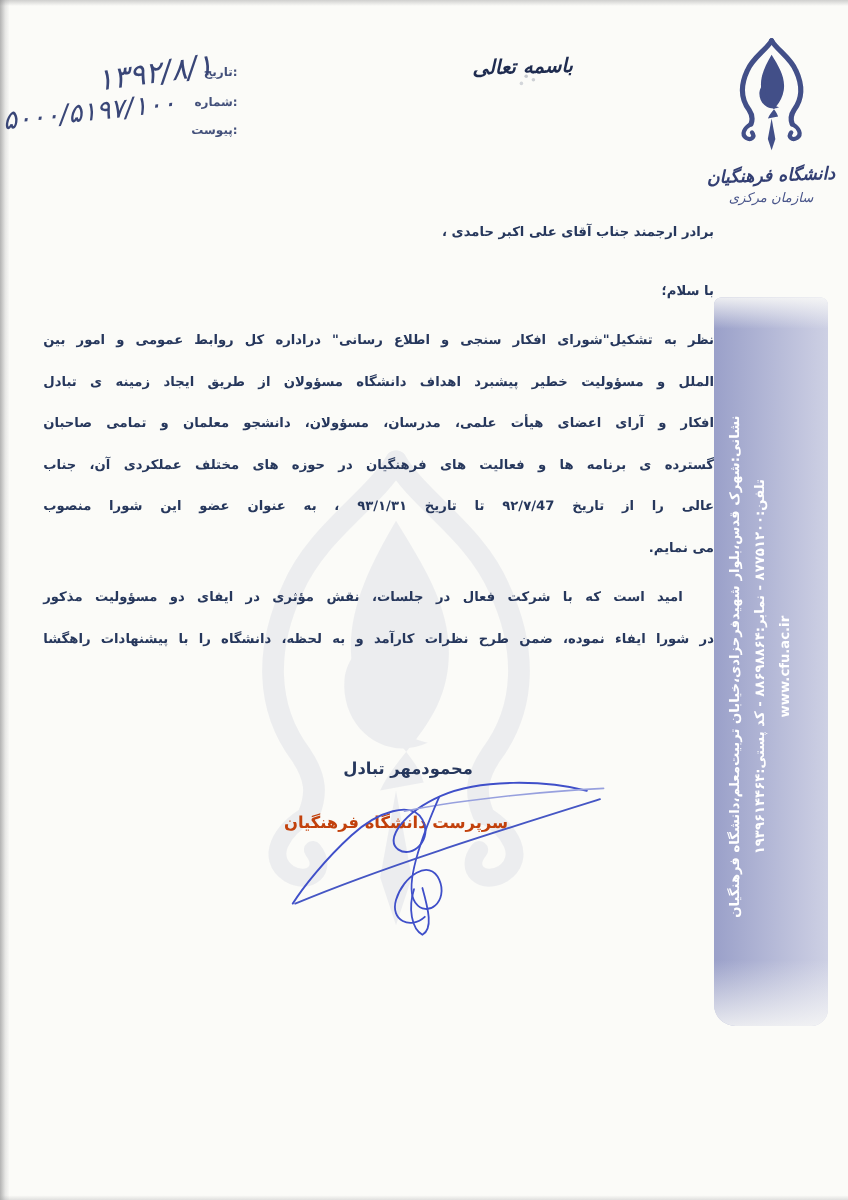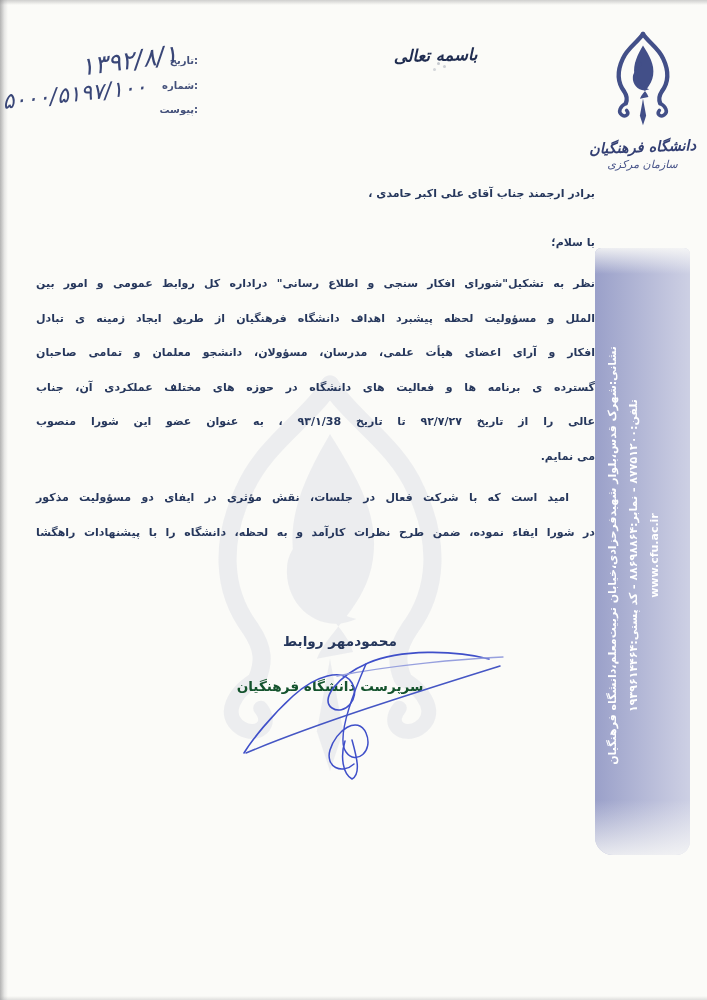--- a/index.html
+++ b/index.html
@@ -43,21 +43,21 @@
   .para{margin-top:7px;}
   .jline{text-align:justify;text-align-last:justify;}
   .jline-last{text-align:left;text-align-last:right;}
   .indent{padding-right:26px;}
   .closing{text-align:right;margin-top:9px;}
 
   
   .sig-name{position:absolute;left:250px;top:633px;width:180px;text-align:center;
     color:#26375c;font-size:13.6px;font-weight:700;}
   .sig-title{position:absolute;left:222px;top:678px;width:216px;text-align:center;
-    color:#14532d;font-size:13.6px;font-weight:700;}
+    color:#c2410c;font-size:13.6px;font-weight:700;}
   .signature-svg{position:absolute;left:0;top:0;width:707px;height:1000px;pointer-events:none;}
 
   
   .strip{position:absolute;left:595px;top:248px;width:95px;height:607px;
     background:linear-gradient(90deg,#9aa0c9,#c6c9e0 85%,#cdd0e4);
     border-radius:6px 6px 14px 18px;}
   .strip::before{content:"";position:absolute;left:0;top:0;width:100%;height:26px;
     background:linear-gradient(to bottom,rgba(251,251,248,.85),rgba(251,251,248,0));border-radius:6px 6px 0 0;}
   .strip::after{content:"";position:absolute;left:0;bottom:0;width:100%;height:55px;
     background:linear-gradient(to top,rgba(251,251,248,.8),rgba(251,251,248,0));border-radius:0 0 14px 18px;}
@@ -113,33 +113,33 @@
     </svg>
     <div class="logo-name">دانشگاه فرهنگیان</div>
     <div class="logo-sub">سازمان مرکزی</div>
   </div>
 
   <div class="letter-body">
     <div class="salutation">برادر ارجمند جناب آقای علی اکبر حامدی ،</div>
     <div class="greeting">با سلام؛</div>
     <div class="para">
       <div class="jline">نظر به تشکیل"شورای افکار سنجی و اطلاع رسانی" دراداره کل روابط عمومی و امور بین</div>
-      <div class="jline">الملل و مسؤولیت لحظه پیشبرد اهداف دانشگاه فرهنگیان از طریق ایجاد زمینه ی تبادل</div>
+      <div class="jline">الملل و مسؤولیت خطیر پیشبرد اهداف دانشگاه مسؤولان از طریق ایجاد زمینه ی تبادل</div>
       <div class="jline">افکار و آرای اعضای هیأت علمی، مدرسان، مسؤولان، دانشجو معلمان و تمامی صاحبان</div>
-      <div class="jline">گسترده ی برنامه ها و فعالیت های دانشگاه در حوزه های مختلف عملکردی آن، جناب</div>
-      <div class="jline">عالی را از تاریخ ۹۲/۷/۲۷ تا تاریخ ۹۳/۱/38 ، به عنوان عضو این شورا منصوب</div>
+      <div class="jline">گسترده ی برنامه ها و فعالیت های فرهنگیان در حوزه های مختلف عملکردی آن، جناب</div>
+      <div class="jline">عالی را از تاریخ ۹۲/۷/47 تا تاریخ ۹۳/۱/۳۱ ، به عنوان عضو این شورا منصوب</div>
       <div class="jline jline-last">می نمایم.</div>
     </div>
     <div class="para">
       <div class="jline indent">امید است که با شرکت فعال در جلسات، نقش مؤثری در ایفای دو مسؤولیت مذکور</div>
       <div class="jline">در شورا ایفاء نموده، ضمن طرح نظرات کارآمد و به لحظه، دانشگاه را با پیشنهادات راهگشا</div>
     </div>
   </div>
 
-  <div class="sig-name">محمودمهر روابط</div>
+  <div class="sig-name">محمودمهر تبادل</div>
   <div class="sig-title">سرپرست دانشگاه فرهنگیان</div>
   <svg class="signature-svg" viewBox="0 0 707 1000">
     <g fill="none" stroke-linecap="round">
       <path d="M489 659 C455 650 400 649 368 663 C336 677 320 700 332 708 C344 716 361 699 352 683 C343 667 315 676 293 696 C271 716 252 740 244 753" stroke="#3f4fc9" stroke-width="1.6"></path>
       <path d="M337 676 C392 665 462 659 503 657" stroke="#97a0de" stroke-width="1.3"></path>
       <path d="M366 664 C352 696 336 738 346 752 C356 766 374 751 366 733 C358 715 336 730 330 750 C325 767 342 775 354 764" stroke="#3f4fc9" stroke-width="1.5"></path>
       <path d="M246 753 C320 722 420 691 500 666" stroke="#4556c4" stroke-width="1.5"></path>
       <path d="M352 740 C357 758 361 774 352 779 C343 774 340 757 345 741" stroke="#3f4fc9" stroke-width="1.5"></path>
     </g>
   </svg>

